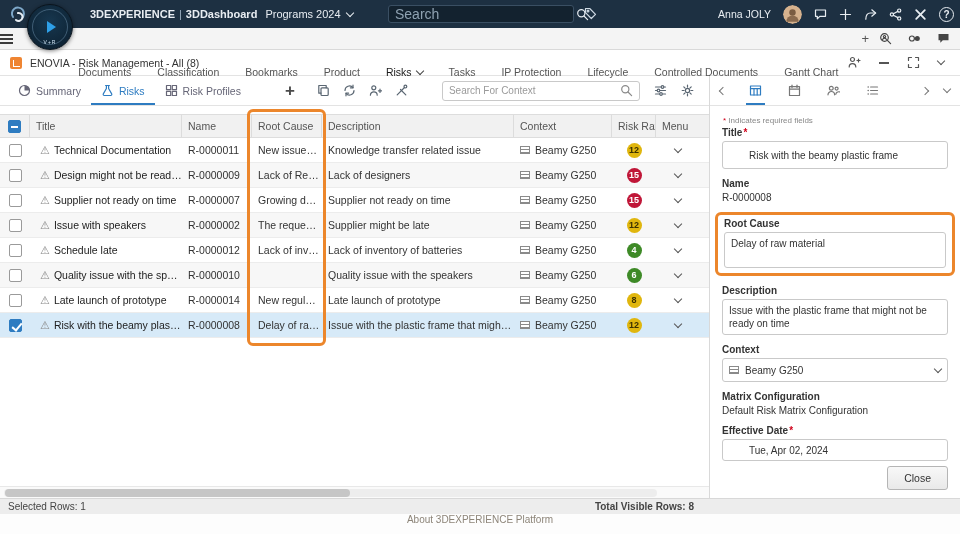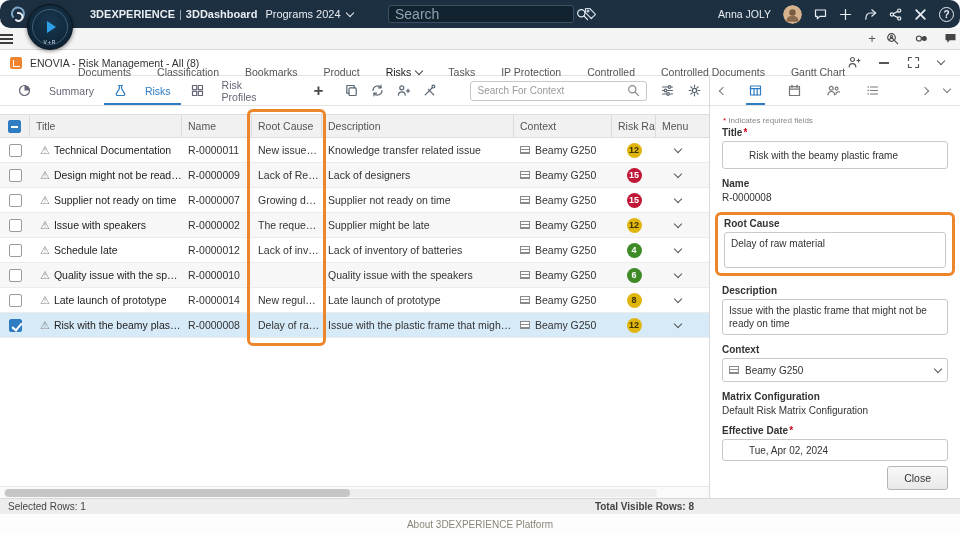--- a/index.html
+++ b/index.html
@@ -7,21 +7,21 @@
   body { font-family:"Liberation Sans",sans-serif; font-size:11px; color:#333; background:#fff; position:relative; }
 
   
   .ic { width:13px; height:13px; stroke:currentColor; fill:none; stroke-width:1.2; stroke-linecap:round; stroke-linejoin:round; display:block; }
   .chev { display:inline-block; width:6px; height:6px; border-right:1.4px solid currentColor; border-bottom:1.4px solid currentColor; }
   .chev-down { transform:rotate(45deg); margin-top:-3px; }
   .chev-left { transform:rotate(135deg); }
   .chev-right { transform:rotate(-45deg); }
 
   
-  .topbar { height:28px; background:#1d3042; color:#e8edf2; display:flex; align-items:center; position:relative; z-index:40; padding:0 8px;border-radius:10px; }
+  .topbar { height:28px; background:#1d3042; color:#e8edf2; display:flex; align-items:center; position:relative; z-index:40; padding:0 8px; }
   .logo3ds { margin-left:2px; }
   .brand { margin-left:62px; font-size:11px; white-space:nowrap; }
   .brand b { font-weight:bold; }
   .brand .sep { margin:0 4px; color:#9fb2c2; font-weight:normal; }
   .dash-select { display:flex; align-items:center; gap:6px; margin-left:8px; cursor:pointer; white-space:nowrap; }
   .compass { position:absolute; left:27px; top:4px; width:46px; height:46px; border-radius:50%;
              background:radial-gradient(circle at 50% 38%, #17374f, #0b1d2c); border:1px solid #0a141d;
              box-shadow:0 1px 4px rgba(0,0,0,.5); z-index:50; display:flex; align-items:center; justify-content:center; }
   .compass-ring { position:absolute; inset:4px; border:1px solid rgba(150,190,220,.35); border-radius:50%; }
   .compass-play { width:0; height:0; border-left:9px solid #2ea0e8; border-top:6px solid transparent; border-bottom:6px solid transparent; margin-left:3px; }
@@ -53,21 +53,21 @@
   .enovia-icon::after { content:""; position:absolute; left:3px; top:3px; width:6px; height:6px; border-left:1.5px solid #fff; border-bottom:1.5px solid #fff; }
   .widget-title { margin-left:8px; font-size:10.5px; color:#333; }
   .widget-actions { margin-left:auto; display:flex; align-items:center; gap:18px; color:#555; padding-right:6px; }
   .dash-ic { width:10px; height:2px; background:currentColor; display:inline-block; }
 
   
   .content { display:flex; height:422px; }
   .left { flex:1; min-width:0; display:flex; flex-direction:column; position:relative; border-right:1px solid #d9d9d9; background:#fff; }
 
   .toolbar { height:30px; display:flex; align-items:stretch; border-bottom:1px solid #e3e3e3; padding:0 8px; }
-  .tb-tab { display:flex; align-items:center; gap:18px; padding:0 10px; font-size:10.5px; color:#667; cursor:pointer;justify-content:flex-end; }
+  .tb-tab { display:flex; align-items:center; gap:5px; padding:0 10px; font-size:10.5px; color:#667; cursor:pointer;justify-content:flex-end; }
   .tb-tab.active { color:#2e7cc1; box-shadow:inset 0 -2px 0 #2e7cc1; }
   .tb-plus { display:flex; align-items:center; margin-left:34px; font-size:17px; color:#4a4a4a; font-weight:bold; cursor:pointer; }
   .tb-icons { display:flex; align-items:center; gap:13px; margin-left:22px; color:#5a6672; }
   .ctx-search { margin-left:34px; align-self:center; width:198px; height:20px; border:1px solid #c9c9c9; border-radius:3px; display:flex; align-items:center; padding:0 6px; color:#8a8a8a; }
   .ctx-search input { flex:1; border:none; outline:none; font-family:"Liberation Sans",sans-serif; font-size:10px; color:#444; }
   .ctx-search input::placeholder { color:#9a9a9a; }
   .tb-right { display:flex; align-items:center; gap:14px; margin-left:14px; color:#5a6672; }
 
   
   .table-wrap { flex:1; padding-top:8px; overflow:hidden; position:relative; }
@@ -122,21 +122,21 @@
   .fselect .chev { margin-left:auto; color:#555; }
   .fvalue { font-size:10px; color:#333; }
   .rc-annot { margin:0 -7px 9px; padding:3px 6px 5px; border:3px solid #ec862b; border-radius:6px; }
   .rc-annot .field { margin-bottom:0; }
   .close-btn { position:absolute; right:12px; bottom:8px; padding:5px 16px; font-family:"Liberation Sans",sans-serif; font-size:10.5px; color:#333;
                background:linear-gradient(#f8f8f8,#e9e9e9); border:1px solid #b5b5b5; border-radius:3px; cursor:pointer; }
 
   
   .statusbar { height:16px; background:#ededed; border-top:1px solid #d8d8d8; display:flex; align-items:center; padding:0 8px; font-size:10px; color:#444; }
   .statusbar .total { margin-left:auto; margin-right:258px;font-weight:bold; }
-  .footer { height:20px; display:flex; justify-content:center; align-items:center; font-size:10px; color:#8d8579; background:#fdfdfd; }
+  .footer { height:20px; display:flex; justify-content:center; align-items:flex-start; font-size:10px; color:#8d8579; background:#fdfdfd; }
 </style>
 </head>
 <body>
 
 <div class="topbar">
   <span class="logo3ds">
     <svg width="18" height="18" viewBox="0 0 18 18">
         <path d="M3 13a6 6 0 1 1 9 1" fill="none" stroke="#7ea8c9" stroke-width="2" stroke-linecap="round"></path>
         <path d="M6 16a4 4 0 1 0 2-7" fill="none" stroke="#e8edf2" stroke-width="2" stroke-linecap="round"></path>
       </svg>
@@ -234,21 +234,21 @@
         <span class="nav-label">Risks</span>
         <span class="chev chev-down nav-chev"></span>
       </span>
       <span class="nav-tab">
         <span class="nav-label">Tasks</span>
       </span>
       <span class="nav-tab">
         <span class="nav-label">IP Protection</span>
       </span>
       <span class="nav-tab">
-        <span class="nav-label">Controlled</span>
+        <span class="nav-label">Lifecycle</span>
       </span>
       <span class="nav-tab">
         <span class="nav-label">Controlled Documents</span>
       </span>
       <span class="nav-tab">
         <span class="nav-label">Gantt Chart</span>
       </span>
     </div>
   <span class="nav-add">+</span>
   <div class="tabbar-right">

